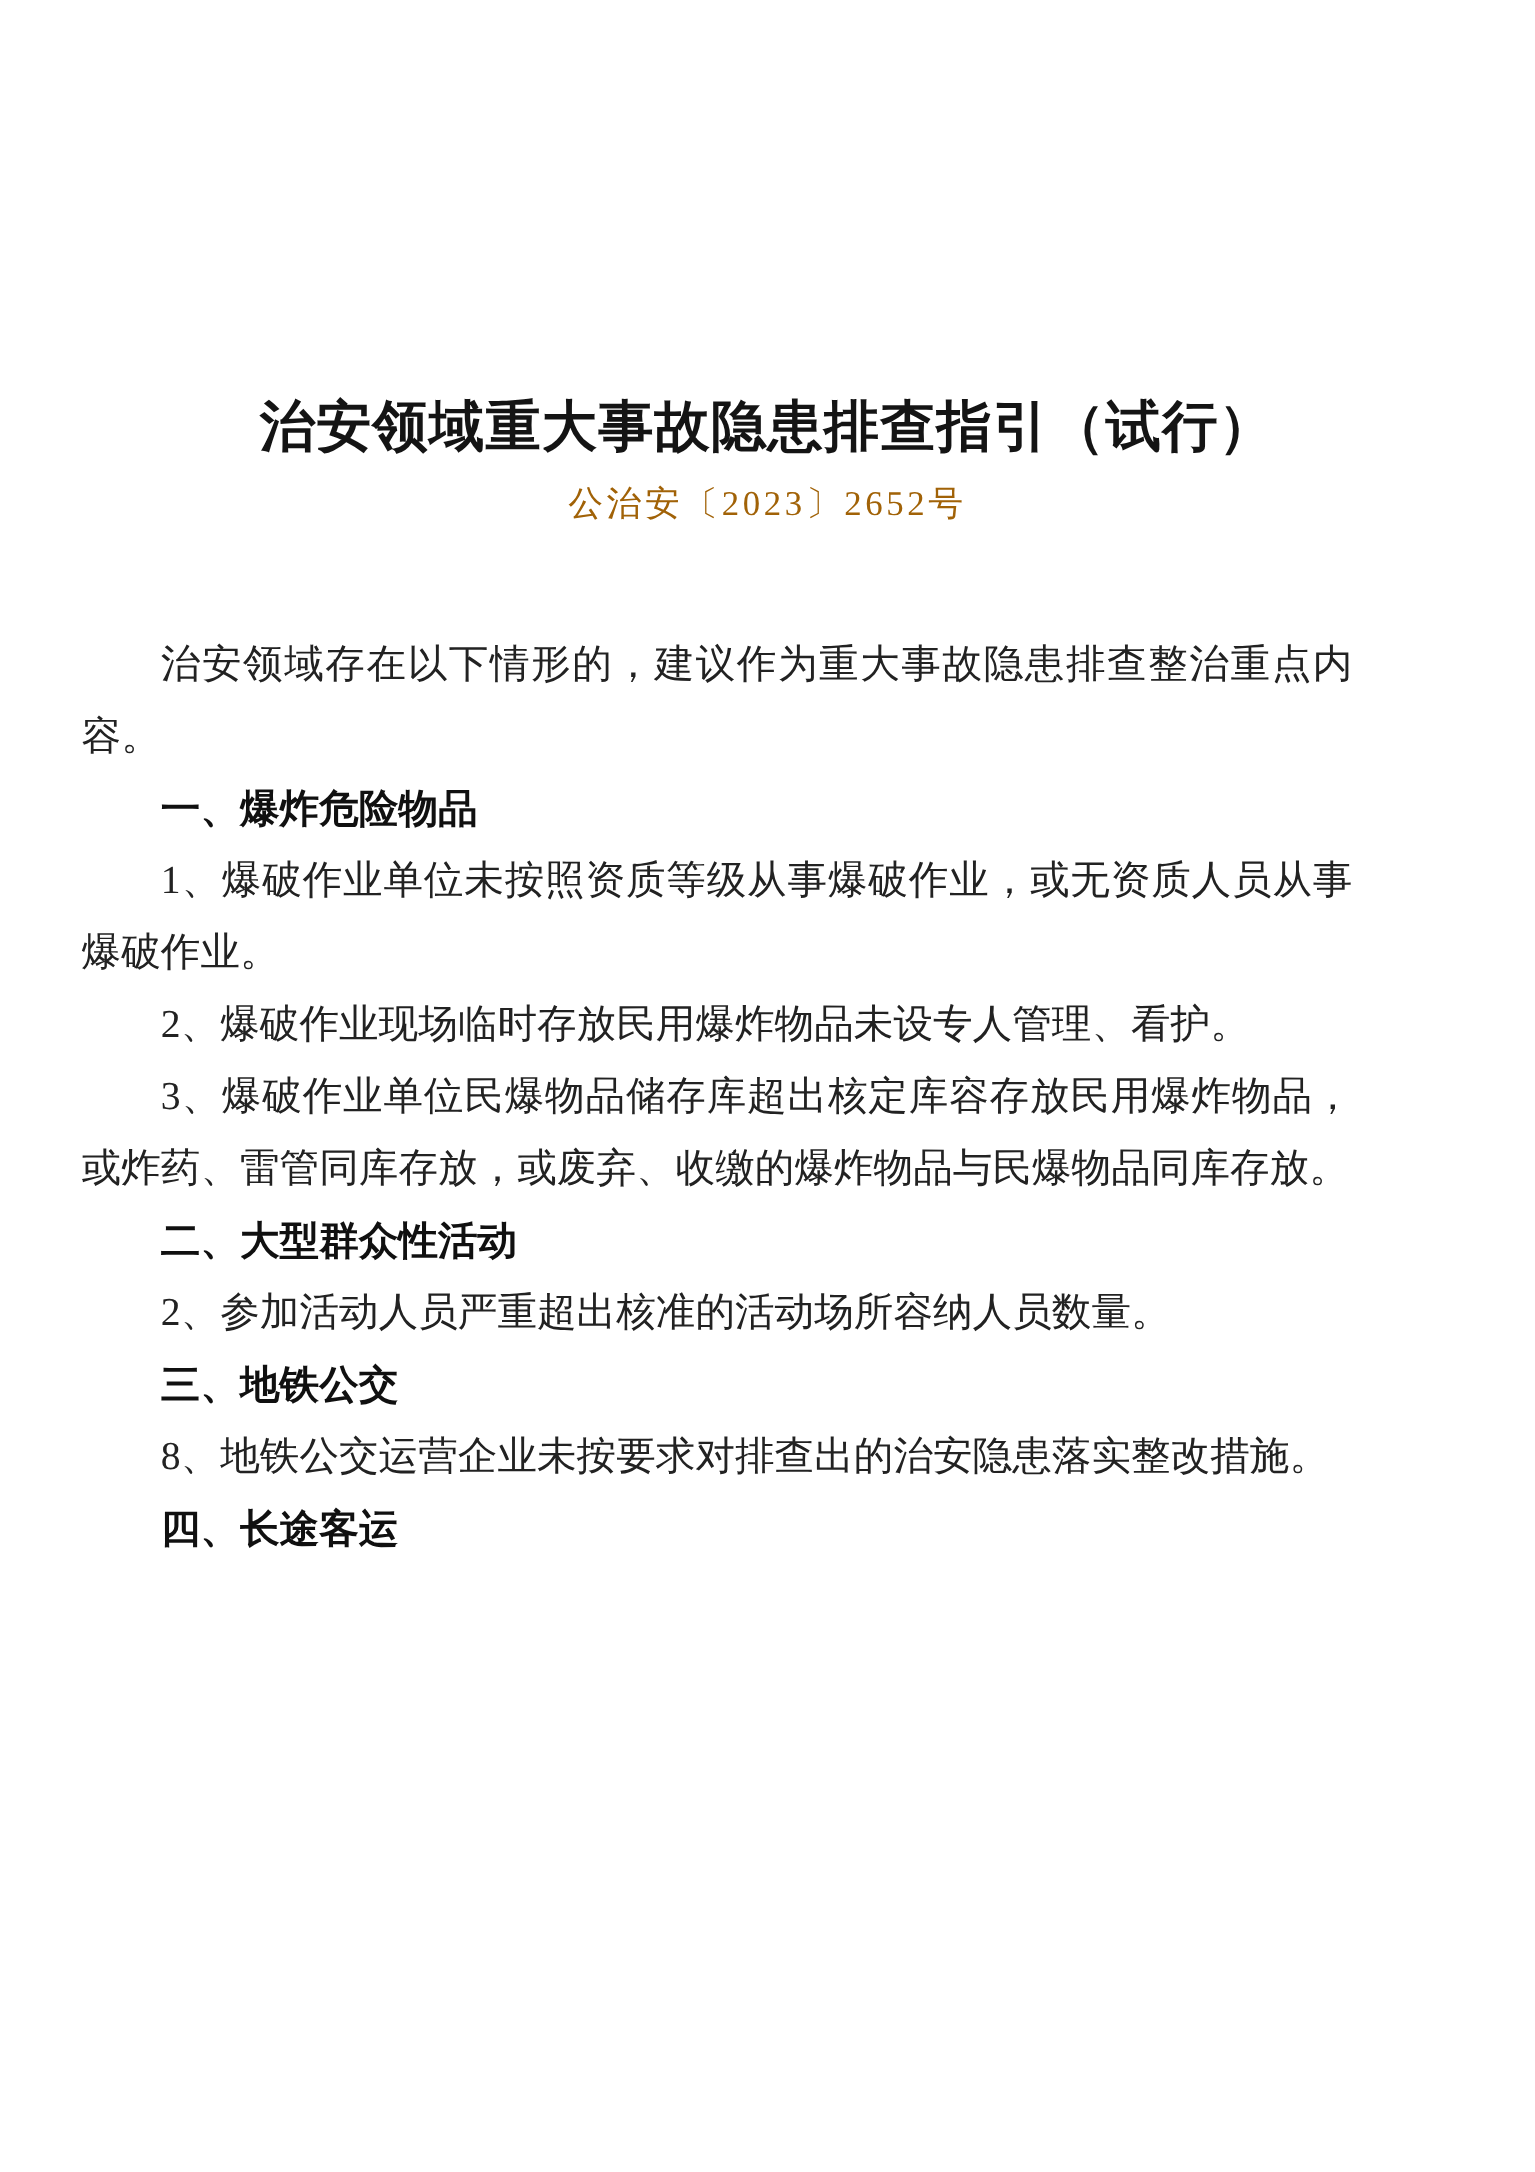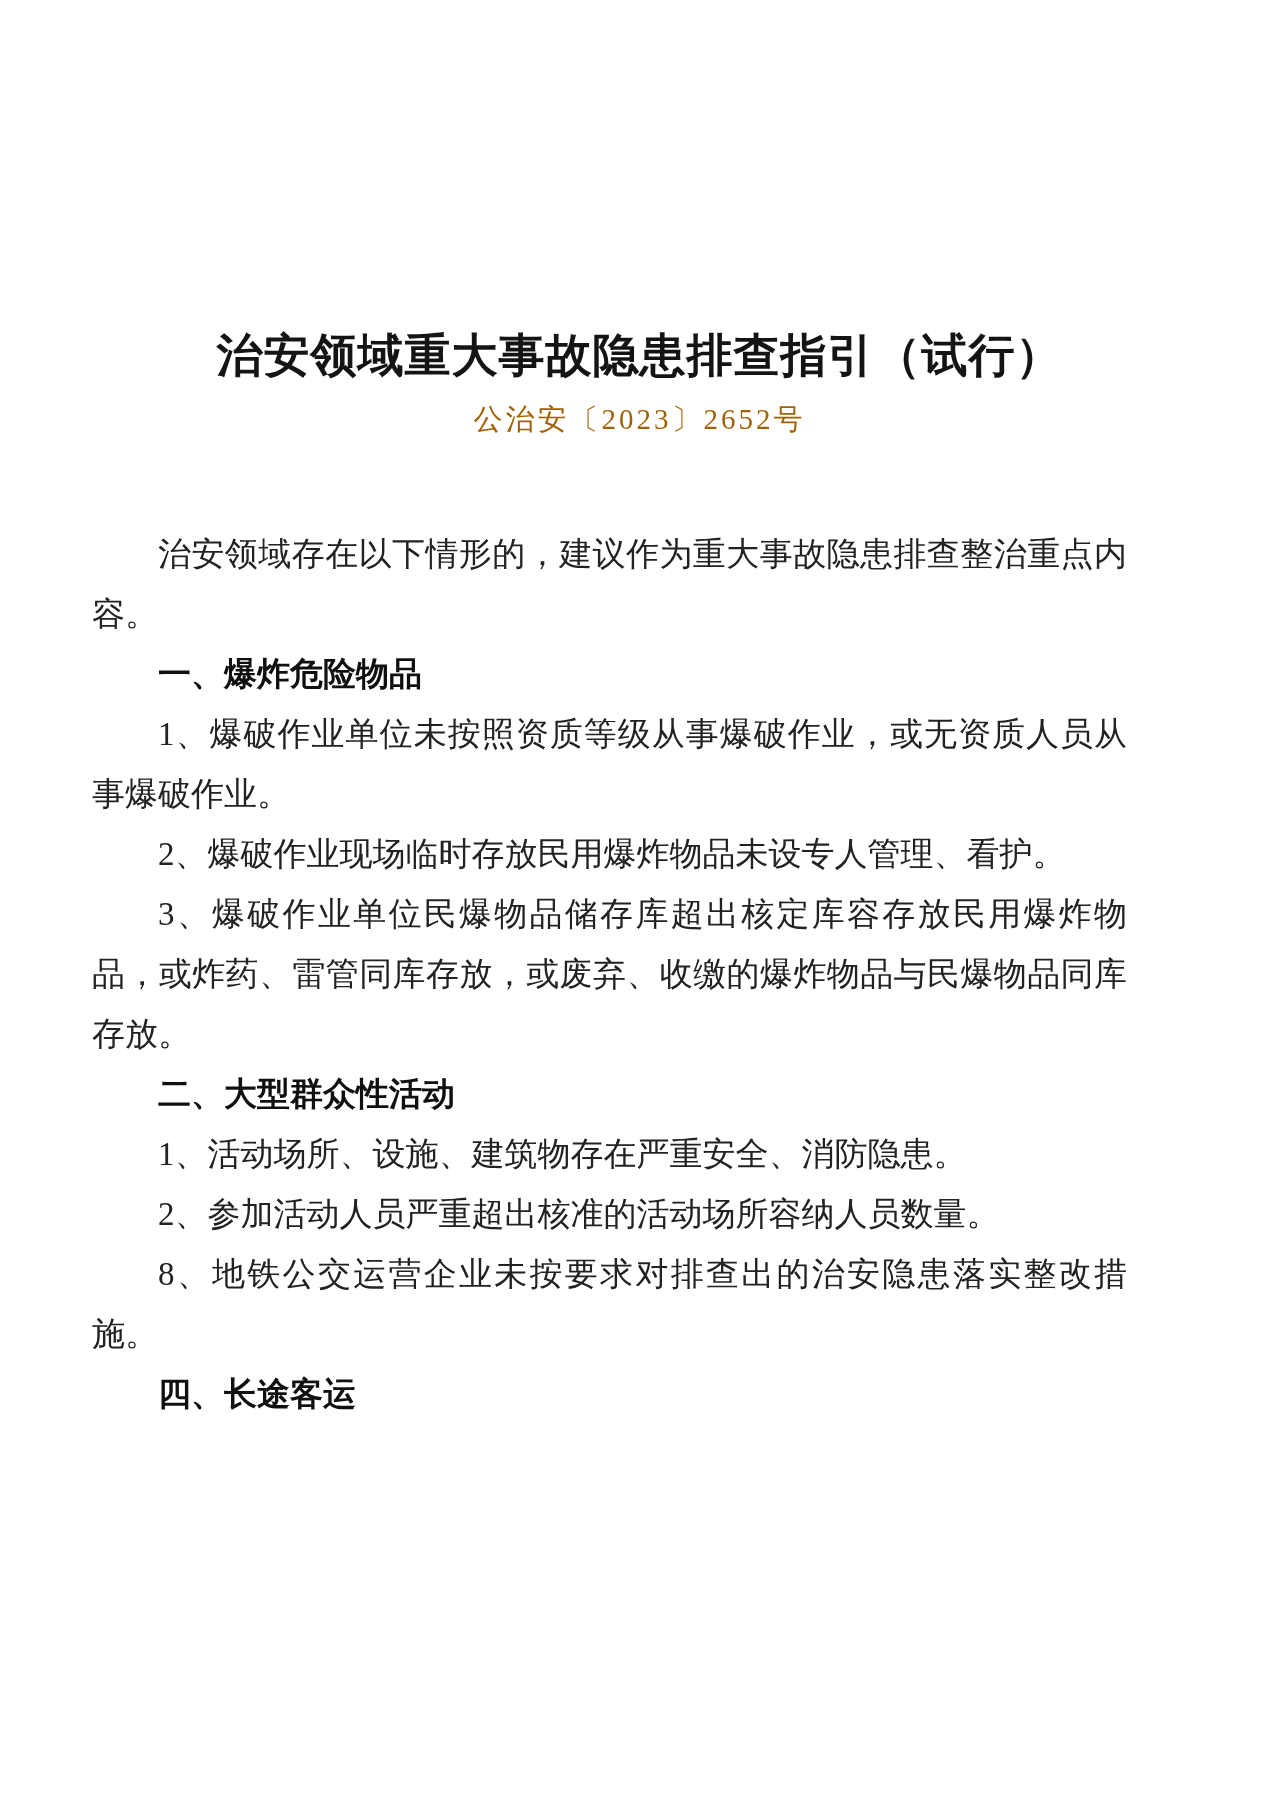--- a/index.html
+++ b/index.html
@@ -32,21 +32,21 @@
     margin-top: 17px;
     text-align: center;
     font-family: "Liberation Serif", serif;
     font-weight: 400;
     font-size: 29px;
     letter-spacing: 3px;
     color: #a16207;
   }
   
   .doc-body {
-    margin: 84px 152px 0 92px;
+    margin: 84px 152px 0 68px;
     font-family: "Liberation Serif", serif;
     font-size: 33px;
     line-height: 60px;
     text-align: justify;
     color: #222222;
   }
   .para {
     margin: 0;
     text-indent: 2em;
   }
@@ -85,23 +85,23 @@
   <div class="doc-body">
 
     <p class="para">治安领域存在以下情形的，建议作为重大事故隐患排查整治重点内容。</p>
 
     <h2 class="sec-heading">一、爆炸危险物品</h2>
     <p class="para">1、爆破作业单位未按照资质等级从事爆破作业，或无资质人员从事爆破作业。</p>
     <p class="para">2、爆破作业现场临时存放民用爆炸物品未设专人管理、看护。</p>
     <p class="para">3、爆破作业单位民爆物品储存库超出核定库容存放民用爆炸物品，或炸药、雷管同库存放，或废弃、收缴的爆炸物品与民爆物品同库存放。</p>
 
     <h2 class="sec-heading">二、大型群众性活动</h2>
-    <p class="para">1、活动场所、设施、建筑物存在严重安全、消防隐患。</p>
     <p class="para">2、参加活动人员严重超出核准的活动场所容纳人员数量。</p>
 
+    <h2 class="sec-heading">三、地铁公交</h2>
     <p class="para">8、地铁公交运营企业未按要求对排查出的治安隐患落实整改措施。</p>
 
     <h2 class="sec-heading">四、长途客运</h2>
 
   </div>
 
   <div class="page-number">103</div>
 
 </div>
 

